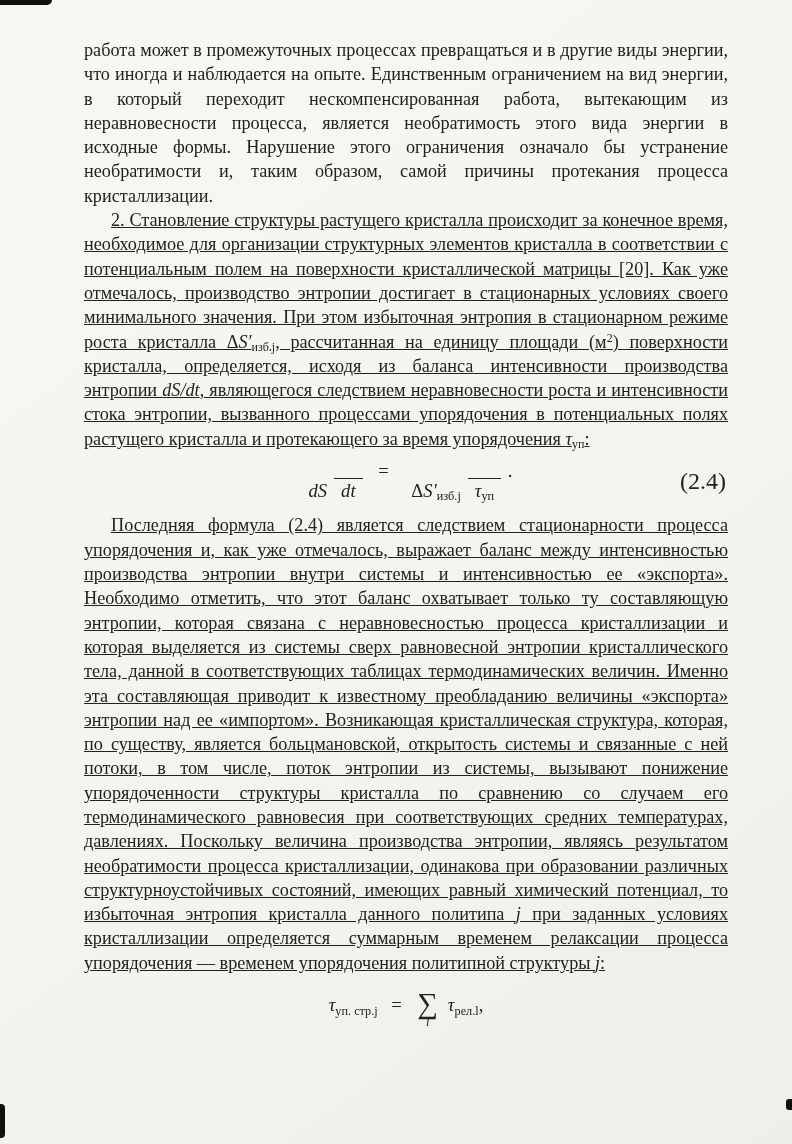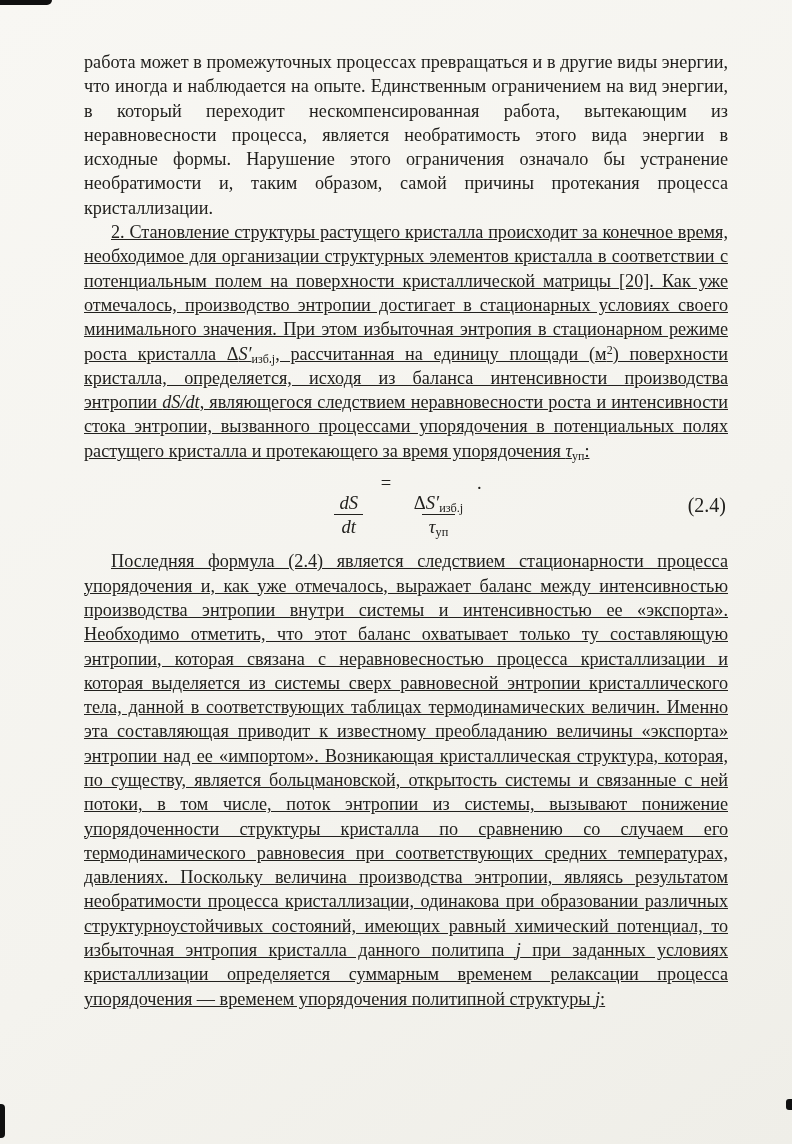--- a/index.html
+++ b/index.html
@@ -24,47 +24,47 @@
     align-items: baseline;
     font-style: italic;
     font-size: 17.2px;
     letter-spacing: 0.2px;
     border-bottom: 1.6px solid #33322e;
     padding: 0 4px 7px 20px;
     color: #26251f;
   }
   .header .page-num { font-style: normal; padding-right: 2px; }
   .textblock {
-    margin-top: 16px;
+    margin-top: 4px;
     font-size: 18.2px;
     line-height: 24.3px;
     text-align: justify;
   }
   .para { margin: 0; }
   .indent { text-indent: 27px; text-decoration: underline; }
   .i { font-style: italic; }
   .sub { font-size: 0.66em; vertical-align: -0.28em; line-height: 0; }
   .sup { font-size: 0.66em; vertical-align: 0.52em; line-height: 0; }
   .equation {
     position: relative;
     text-align: center;
     font-size: 18.6px;
     margin: 9px 0 11px;
     line-height: 1.2;
   }
   .equation.eq2 { margin: 13px 0 10px; }
   .eq-number {
     position: absolute; right: 2px; top: 50%;
     transform: translateY(-50%);
-    font-size: 20px;
+    font-size: 24px;
   }
   .rel { margin: 0 9px; }
   .frac {
     display: inline-flex;
-    flex-direction: column;
+    flex-direction: row;
     align-items: center;
     vertical-align: -1.05em;
     margin: 0 2px;
   }
   .frac .num, .frac .den {
     display: block;
     padding: 1px 7px;
     line-height: 1.15;
     white-space: nowrap;
   }
@@ -107,20 +107,29 @@
           <span class="num"><span>Δ</span><span class="i">S′</span><span class="sub">изб.j</span></span>
           <span class="den"><span class="i">τ</span><span class="sub">уп</span></span>
         </span>
         <span>.</span>
       </span>
       <span class="eq-number">(2.4)</span>
     </div>
 
     <p class="para indent">Последняя формула (2.4) является следствием стационарности процесса упорядочения и, как уже отмечалось, выражает баланс между интенсивностью производства энтропии внутри системы и интенсивностью ее «экспорта». Необходимо отметить, что этот баланс охватывает только ту составляющую энтропии, которая связана с неравновесностью процесса кристаллизации и которая выделяется из системы сверх равновесной энтропии кристаллического тела, данной в соответствующих таблицах термодинамических величин. Именно эта составляющая приводит к известному преобладанию величины «экспорта» энтропии над ее «импортом». Возникающая кристаллическая структура, которая, по существу, является больцмановской, открытость системы и связанные с ней потоки, в том числе, поток энтропии из системы, вызывают понижение упорядоченности структуры кристалла по сравнению со случаем его термодинамического равновесия при соответствующих средних температурах, давлениях. Поскольку величина производства энтропии, являясь результатом необратимости процесса кристаллизации, одинакова при образовании различных структурноустойчивых состояний, имеющих равный химический потенциал, то избыточная энтропия кристалла данного политипа <span class="i">j</span> при заданных условиях кристаллизации определяется суммарным временем релаксации процесса упорядочения — временем упорядочения политипной структуры <span class="i">j</span>:</p>
 
+    <div class="equation eq2">
+      <span class="i">τ</span><span class="sub">уп. стр.j</span>
+      <span class="rel">=</span>
+      <span class="sum">
+        <span class="sigma">∑</span>
+        <span class="limit">l</span>
+      </span>
+      <span class="i">τ</span><span class="sub">рел.l</span><span>,</span>
+    </div>
 
 
   </div>
 
   <div class="artifact art-top-left"></div>
   <div class="artifact art-bottom-left"></div>
   <div class="artifact art-bottom-right"></div>
 
 </div>
 

